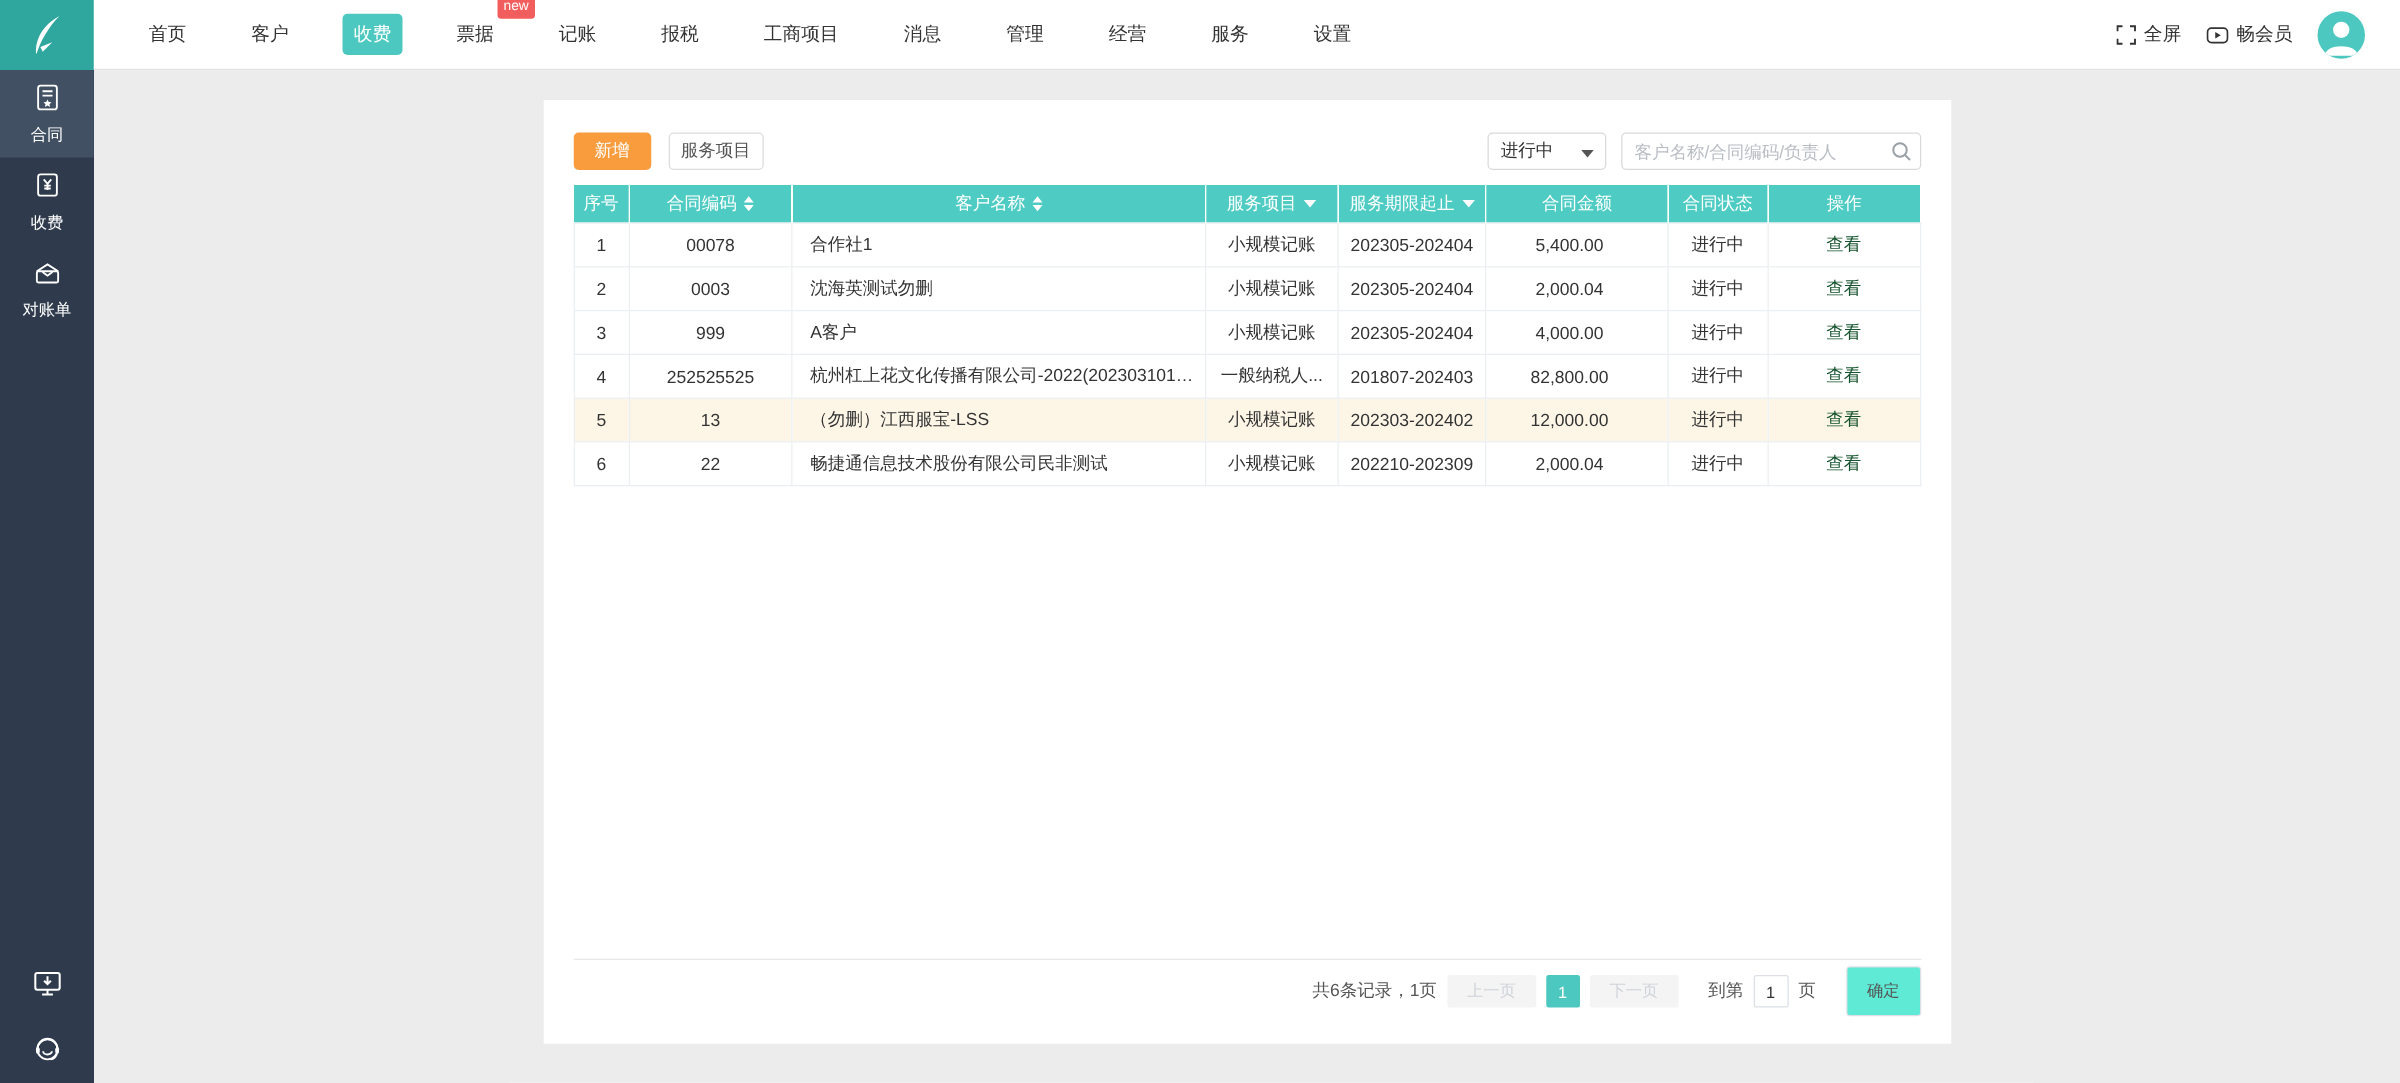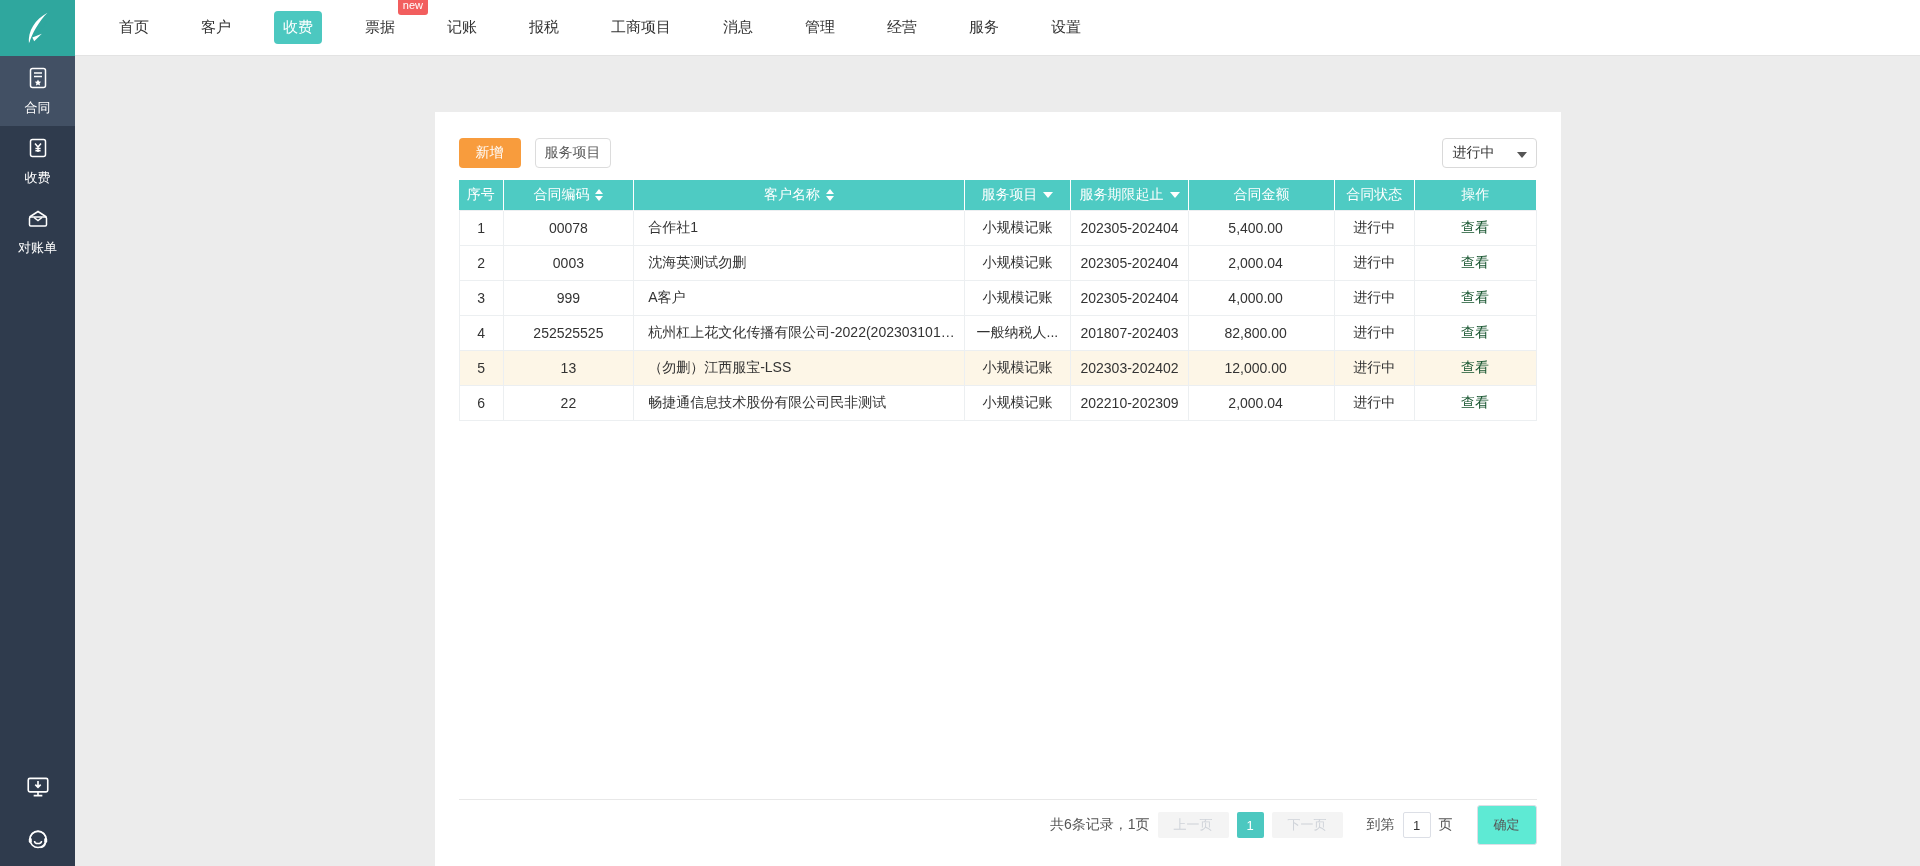--- a/index.html
+++ b/index.html
@@ -25,21 +25,21 @@
   
   .sidebar { position:fixed; top:56px; left:0; width:75px; height:810px; background:#2f3b4d; z-index:10; }
   .side-item { height:70px; display:flex; flex-direction:column; align-items:center;
     justify-content:center; gap:6px; color:#fff; font-size:13px; cursor:pointer; }
   .side-item.active { background:#425064; }
   .side-bottom { position:absolute; bottom:14px; left:0; width:75px; display:flex;
     flex-direction:column; align-items:center; gap:28px; }
   .side-bottom .icon-btn { cursor:pointer; display:flex; }
 
   
-  .main { margin-left:75px; padding-top:112px; }
+  .main { margin-left:75px; padding-top:80px; }
   .panel { position:relative; width:1126px; height:755px; margin:0 auto; background:#fff; }
 
   .toolbar { display:flex; align-items:center; padding:26px 24px 0 24px; }
   .btn { height:30px; border-radius:4px; font-size:14px; cursor:pointer; border:1px solid transparent;
     display:inline-flex; align-items:center; justify-content:center; }
   .btn-add { background:#f89c3d; color:#fff; width:62px; border:none; }
   .btn-plain { background:#fff; color:#555; border:1px solid #dcdcdc; width:76px; margin-left:14px; }
   .toolbar-right { margin-left:auto; display:flex; align-items:center; gap:12px; }
   .select-box { position:relative; width:95px; height:30px; border:1px solid #d9d9d9; border-radius:4px;
     background:#fff; display:flex; align-items:center; padding:0 24px 0 10px; font-size:14px;
@@ -107,20 +107,41 @@
       <div class="nav-item"><span>票据</span><span class="nav-badge">new</span></div>
       <div class="nav-item"><span>记账</span></div>
       <div class="nav-item"><span>报税</span></div>
       <div class="nav-item"><span>工商项目</span></div>
       <div class="nav-item"><span>消息</span></div>
       <div class="nav-item"><span>管理</span></div>
       <div class="nav-item"><span>经营</span></div>
       <div class="nav-item"><span>服务</span></div>
       <div class="nav-item"><span>设置</span></div>
     </nav>
+  <div class="nav-right">
+    <div class="nav-tool">
+      <svg width="16" height="16" viewBox="0 0 16 16">
+        <path d="M1 5 V1 H5 M11 1 H15 V5 M15 11 V15 H11 M5 15 H1 V11" stroke="#333" stroke-width="1.5" fill="none"></path>
+      </svg>
+      <span>全屏</span>
+    </div>
+    <div class="nav-tool">
+      <svg width="18" height="16" viewBox="0 0 18 16">
+        <rect x="1" y="2.5" width="16" height="11.5" rx="3.2" stroke="#333" stroke-width="1.4" fill="none"></rect>
+        <path d="M7.2 5.6 L11.6 8.2 L7.2 10.8 Z" fill="#333"></path>
+      </svg>
+      <span>畅会员</span>
+    </div>
+    <div class="avatar">
+      <svg width="38" height="38" viewBox="0 0 32 32">
+        <circle cx="16" cy="12.5" r="5.5" fill="#fff"></circle>
+        <path d="M5 30 C5 21.5 27 21.5 27 30 Z" fill="#fff"></path>
+      </svg>
+    </div>
+  </div>
 </header>
 
 <aside class="sidebar" id="sidebar">
   <div class="side-item active">
       <span><svg width="24" height="24" viewBox="0 0 24 24" stroke="#fff" stroke-width="1.5" fill="none">
           <rect x="4.5" y="2.5" width="15" height="19" rx="2"></rect>
           <path d="M8 7 H16 M8 10.5 H16"></path>
           <path d="M12 13.6 l1 2 2.2.25 -1.6 1.5 .45 2.2 -2.05-1.1 -2.05 1.1 .45-2.2 -1.6-1.5 2.2-.25 Z" fill="#fff" stroke="none"></path>
         </svg></span>
       <span>合同</span>
@@ -164,20 +185,29 @@
 <main class="main">
   <section class="panel">
 
     <div class="toolbar">
       <button class="btn btn-add">新增</button>
       <button class="btn btn-plain">服务项目</button>
       <div class="toolbar-right">
         <div class="select-box">
           <span>进行中</span>
           <i class="select-caret"></i>
+        </div>
+        <div class="search-box">
+          <input type="text" placeholder="客户名称/合同编码/负责人" style="">
+          <span class="search-icon">
+            <svg width="18" height="18" viewBox="0 0 18 18" stroke="#9aa0a6" stroke-width="1.6" fill="none">
+              <circle cx="8" cy="8" r="5.4"></circle>
+                <path d="M12.2 12.2 L16 16"></path>
+            </svg>
+          </span>
         </div>
       </div>
     </div>
 
     <div class="table-wrap">
       <table>
         <colgroup>
           <col class="c1">
             <col class="c2">
             <col class="c3">

